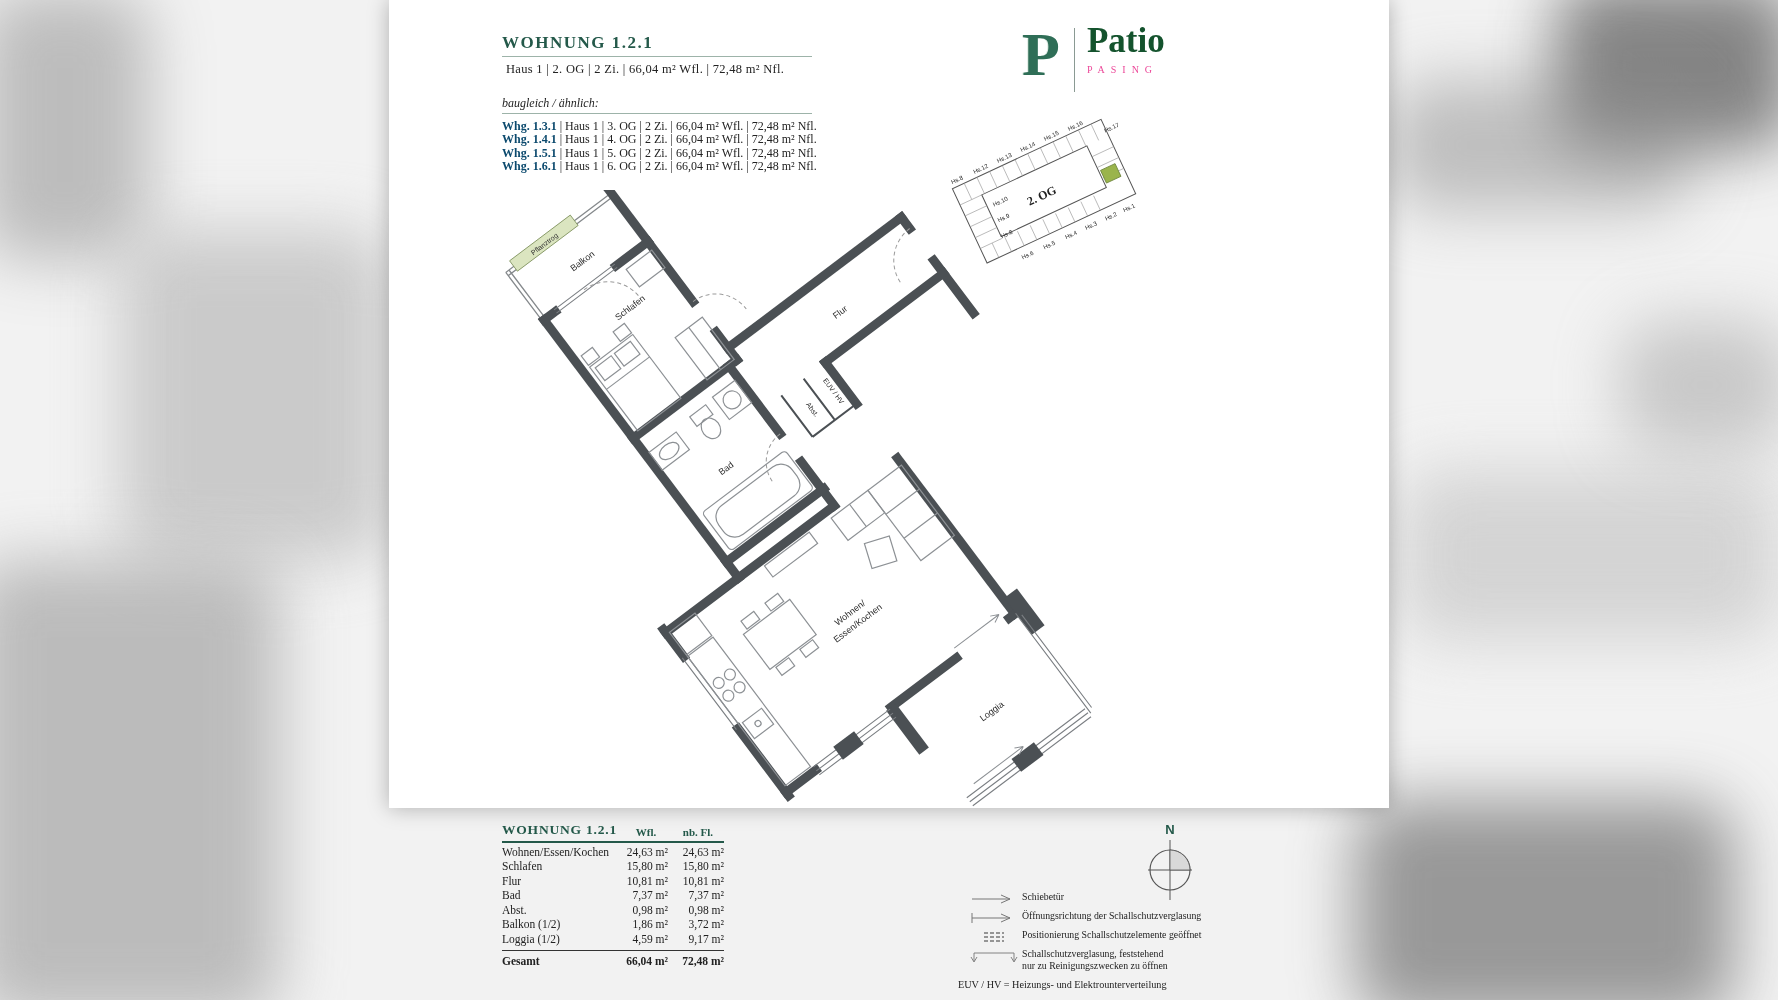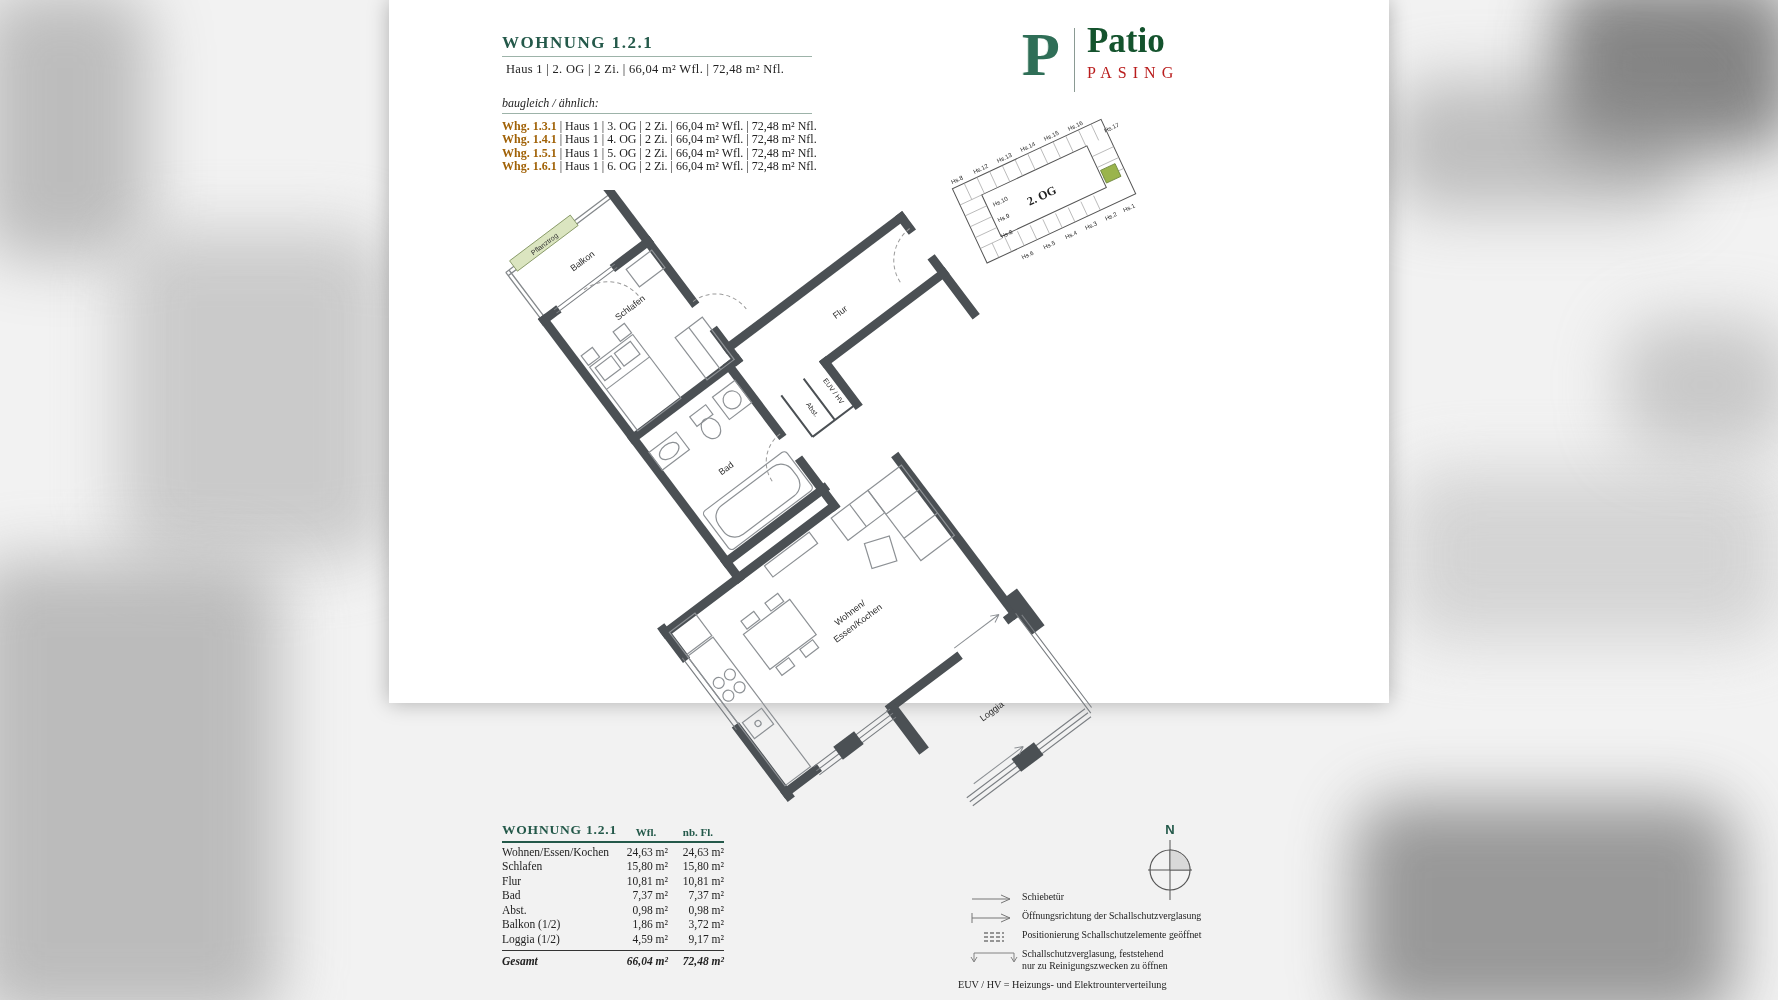--- a/index.html
+++ b/index.html
@@ -1,42 +1,42 @@
 <!DOCTYPE html>
 <html><head>
 <meta charset="utf-8">
 <style>
   html,body{margin:0;padding:0;}
   body{width:1778px;height:1000px;overflow:hidden;background:#f2f2f2;font-family:"Liberation Serif",serif;position:relative;}
   .bg-blob{position:absolute;filter:blur(32px);border-radius:40px;}
-  .page{position:absolute;left:389px;top:0;width:1000px;height:703px;background:#ffffff;box-shadow:0 0 20px rgba(0,0,0,.28);}
+  .page{position:absolute;left:389px;top:0;width:1000px;height:808px;background:#ffffff;box-shadow:0 0 20px rgba(0,0,0,.28);}
   .abs{position:absolute;}
   
   .title{font-size:17px;font-weight:bold;letter-spacing:1.5px;color:#24594a;}
   .rule{height:1px;background:#9db3a9;}
   .subtitle{font-size:12.5px;color:#222;letter-spacing:.3px;}
   .similar-label{font-size:12px;font-style:italic;color:#222;}
   .similar-row{font-size:12px;color:#222;line-height:13.4px;white-space:nowrap;}
-  .similar-row b{color:#a16207;}
+  .similar-row b{color:#0c4a6e;}
   
   .logo-p{font-size:62px;font-weight:bold;color:#2f6e57;line-height:60px;text-shadow:1px 1px 0 rgba(255,255,255,.5),-1px 0 0 rgba(214,230,221,.9);}
   .logo-div{width:1px;background:#8a9a93;}
   .logo-name{font-size:35px;font-weight:bold;color:#14532d;line-height:34px;}
-  .logo-sub{font-size:16px;letter-spacing:6px;color:#b91c1c;}
+  .logo-sub{font-size:10px;letter-spacing:6px;color:#ec4899;}
   
   .tbl{width:222px;font-size:11.5px;color:#222;}
   .tbl-head{display:flex;align-items:flex-end;font-weight:bold;}
   .tbl-head .t{color:#24594a;font-size:13.5px;letter-spacing:.8px;flex:1;}
   .tbl-head .c{width:52px;text-align:center;color:#24594a;font-size:11px;}
   .tbl-rule{height:1.5px;background:#24594a;margin:3px 0 2px 0;}
   .trow{display:flex;line-height:14.6px;}
   .trow .n{flex:1;}
   .trow .v{width:56px;text-align:right;}
   .tbl-rule2{height:1px;background:#333;margin:3px 0 2px 0;}
-  .trow.total{font-weight:bold;line-height:17px;font-style:italic;}
+  .trow.total{font-weight:bold;line-height:17px;}
   
   .legend{width:235px;}
   .lrow{display:flex;align-items:flex-start;margin-bottom:4px;}
   .lrow svg{flex:0 0 52px;margin-top:1px;}
   .lrow .lt{font-size:9.8px;color:#222;line-height:11.5px;}
   .lnote{font-size:10.2px;color:#222;margin-top:6px;margin-left:-12px;}
   svg text{font-family:"Liberation Sans",sans-serif;}
   svg .serif{font-family:"Liberation Serif",serif;}
 </style>
 </head>

